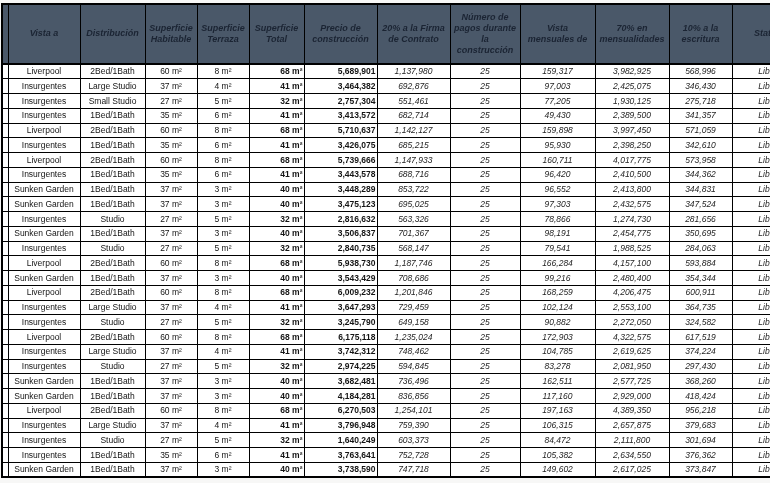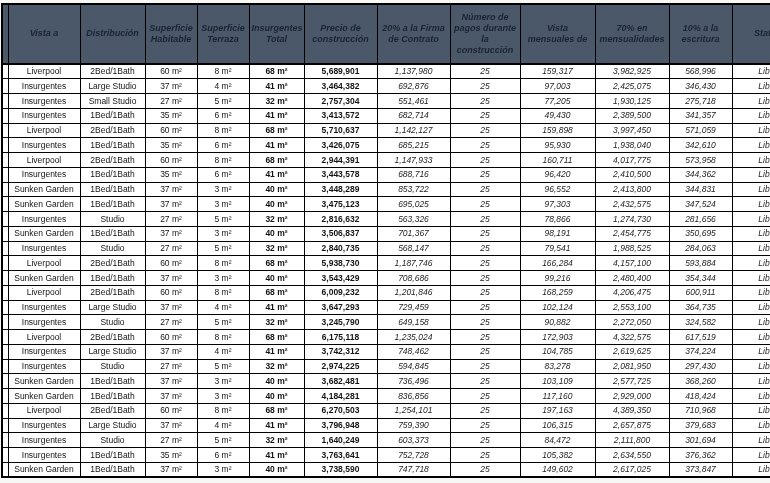--- a/index.html
+++ b/index.html
@@ -31,21 +31,21 @@
     font-style:italic;font-weight:bold;
     font-size:9px;line-height:1.25;
     height:60px;padding:1px 2px;
     white-space:normal;
     border-bottom:2px solid var(--grid);
   }
   tbody tr{height:14.75px;}
   tbody td{
     font-size:8.5px;line-height:1;color:var(--cell-text);padding:0 1px;
   }
-  td.cell-suptot, td.cell-precio{font-weight:bold;}
+  td.cell-suptot, td.cell-precio{font-weight:bold;text-align:right;}
   td.cell-firma, td.cell-numpagos, td.cell-pagos,
   td.cell-mens, td.cell-escr, td.cell-status{font-style:italic;color:#242424;}
 </style>
 </head>
 <body>
 
 <div class="viewport">
   <table>
     <colgroup id="colgroup">
         <col style="width: 6px;">
@@ -62,21 +62,21 @@
         <col style="width: 63px;">
         <col style="width: 72px;">
       </colgroup>
     <thead>
       <tr id="header-row">
           <th></th>
           <th>Vista a</th>
           <th>Distribución</th>
           <th>Superficie Habitable</th>
           <th>Superficie Terraza</th>
-          <th>Insurgentes Total</th>
+          <th>Superficie Total</th>
           <th>Precio de construcción</th>
           <th>20% a la Firma de Contrato</th>
           <th>Número de pagos durante la construcción</th>
           <th>Vista mensuales de</th>
           <th>70% en mensualidades</th>
           <th>10% a la escritura</th>
           <th>Status</th>
         </tr>
     </thead>
     <tbody id="body-rows">
@@ -159,32 +159,32 @@
           <td></td>
           <td class="cell-vista">Insurgentes</td>
           <td class="cell-dist">1Bed/1Bath</td>
           <td class="cell-suphab">35 m²</td>
           <td class="cell-supter">6 m²</td>
           <td class="cell-suptot">41 m²</td>
           <td class="cell-precio">3,426,075</td>
           <td class="cell-firma">685,215</td>
           <td class="cell-numpagos">25</td>
           <td class="cell-pagos">95,930</td>
-          <td class="cell-mens">1,938,040</td>
+          <td class="cell-mens">2,398,250</td>
           <td class="cell-escr">342,610</td>
           <td class="cell-status">Libre</td>
         </tr>
         <tr>
           <td></td>
           <td class="cell-vista">Liverpool</td>
           <td class="cell-dist">2Bed/1Bath</td>
           <td class="cell-suphab">60 m²</td>
           <td class="cell-supter">8 m²</td>
           <td class="cell-suptot">68 m²</td>
-          <td class="cell-precio">2,944,391</td>
+          <td class="cell-precio">5,739,666</td>
           <td class="cell-firma">1,147,933</td>
           <td class="cell-numpagos">25</td>
           <td class="cell-pagos">160,711</td>
           <td class="cell-mens">4,017,775</td>
           <td class="cell-escr">573,958</td>
           <td class="cell-status">Libre</td>
         </tr>
         <tr>
           <td></td>
           <td class="cell-vista">Insurgentes</td>
@@ -398,21 +398,21 @@
         <tr>
           <td></td>
           <td class="cell-vista">Sunken Garden</td>
           <td class="cell-dist">1Bed/1Bath</td>
           <td class="cell-suphab">37 m²</td>
           <td class="cell-supter">3 m²</td>
           <td class="cell-suptot">40 m²</td>
           <td class="cell-precio">3,682,481</td>
           <td class="cell-firma">736,496</td>
           <td class="cell-numpagos">25</td>
-          <td class="cell-pagos">103,109</td>
+          <td class="cell-pagos">162,511</td>
           <td class="cell-mens">2,577,725</td>
           <td class="cell-escr">368,260</td>
           <td class="cell-status">Libre</td>
         </tr>
         <tr>
           <td></td>
           <td class="cell-vista">Sunken Garden</td>
           <td class="cell-dist">1Bed/1Bath</td>
           <td class="cell-suphab">37 m²</td>
           <td class="cell-supter">3 m²</td>
@@ -430,21 +430,21 @@
           <td class="cell-vista">Liverpool</td>
           <td class="cell-dist">2Bed/1Bath</td>
           <td class="cell-suphab">60 m²</td>
           <td class="cell-supter">8 m²</td>
           <td class="cell-suptot">68 m²</td>
           <td class="cell-precio">6,270,503</td>
           <td class="cell-firma">1,254,101</td>
           <td class="cell-numpagos">25</td>
           <td class="cell-pagos">197,163</td>
           <td class="cell-mens">4,389,350</td>
-          <td class="cell-escr">710,968</td>
+          <td class="cell-escr">956,218</td>
           <td class="cell-status">Libre</td>
         </tr>
         <tr>
           <td></td>
           <td class="cell-vista">Insurgentes</td>
           <td class="cell-dist">Large Studio</td>
           <td class="cell-suphab">37 m²</td>
           <td class="cell-supter">4 m²</td>
           <td class="cell-suptot">41 m²</td>
           <td class="cell-precio">3,796,948</td>

